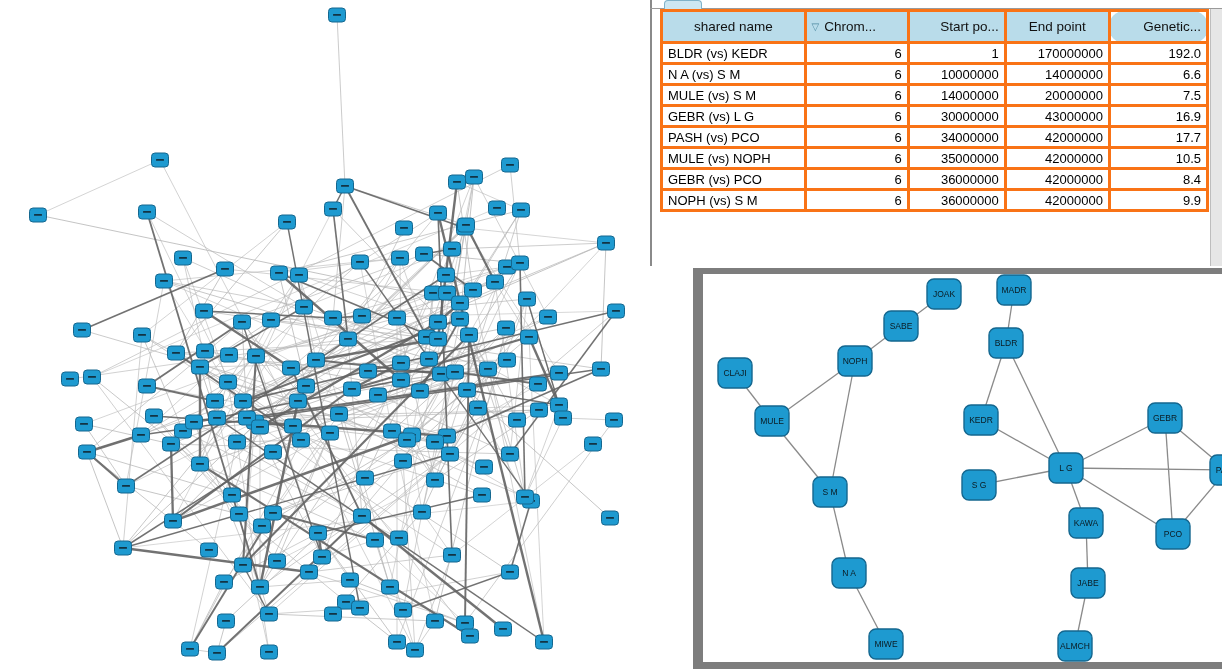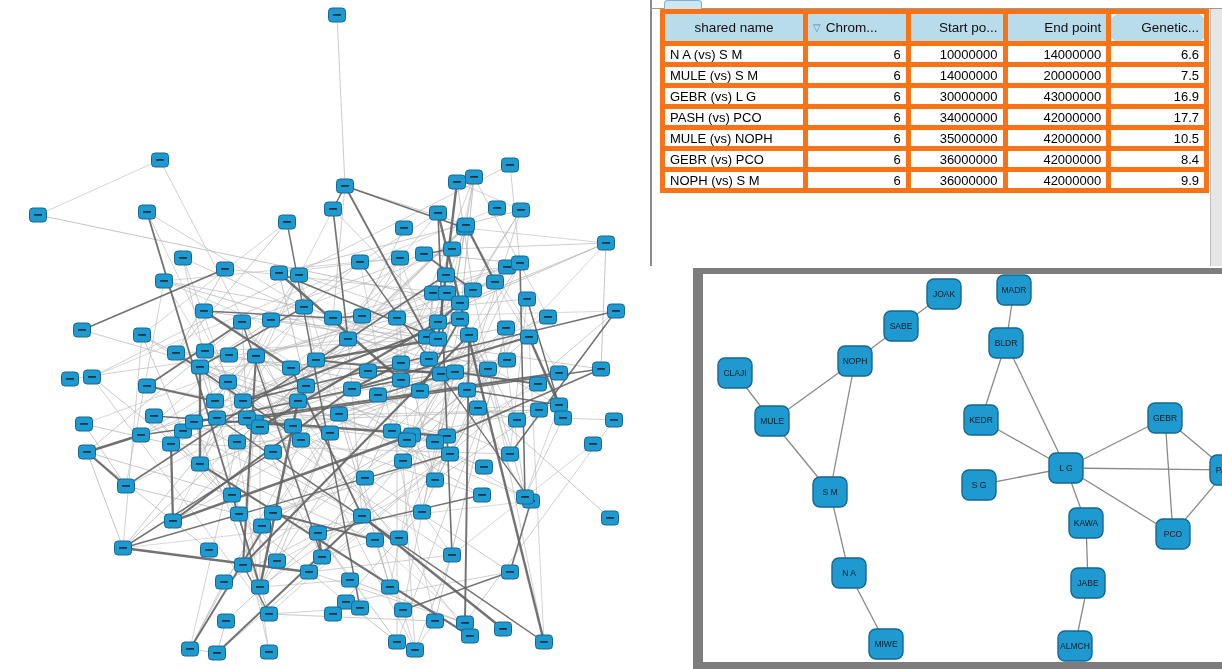--- a/index.html
+++ b/index.html
@@ -16,21 +16,21 @@
 
   
   .top-strip-line{position:absolute;left:650px;top:8px;width:572px;height:1px;background:#9a9a9a;}
   .tab-sliver{position:absolute;left:664px;top:0;width:38px;height:9px;background:#cde7f2;
               border:1px solid #7fb2c9;border-bottom:none;border-radius:4px 4px 0 0;box-sizing:border-box;}
 
   
   .table-wrap{position:absolute;left:660px;top:9px;width:550px;}
   table.attr{border-collapse:collapse;table-layout:fixed;width:549px;background:#fff;
              font-size:13px;color:#000;}
-  table.attr th,table.attr td{border:5px solid #f97316;padding:0 5px;height:21px;
+  table.attr th,table.attr td{border:3px solid #f97316;padding:0 5px;height:21px;
              overflow:hidden;white-space:nowrap;box-sizing:border-box;margin-left:40px;}
   table.attr th{background:#b9dcea;font-weight:400;height:32px;font-size:13.5px;color:#111;}
   table.attr{border:1px solid #6f6f6f;}
   .al{text-align:left;} .ar{text-align:right;} .ac{text-align:center;}
   .funnel{display:inline-block;color:#4f8ba3;font-size:10px;margin-right:5px;transform:translateY(-1px);}
   .scrollstrip{position:absolute;left:1210px;top:9px;width:12px;height:257px;
                background:#e6e6e6;border-left:1px solid #bdbdbd;}
 
   
   .overview{position:absolute;left:693px;top:268px;width:567px;height:401px;box-sizing:border-box;
@@ -1064,25 +1064,32 @@
   <div class="top-strip-line"></div>
   <div class="tab-sliver"></div>
 
   <div class="table-wrap">
     <table class="attr">
       <thead>
           <tr id="attr-head">
             <th class="ac" style="width: 142px;">shared name</th>
             <th class="al" style="width: 102px;"><span class="funnel">▽</span>Chrom...</th>
             <th class="ar" style="width: 96px; text-align: right;">Start po...</th>
-            <th class="ar" style="width: 103px;">End point</th>
+            <th class="ar" style="width: 103px; text-align: center;">End point</th>
             <th class="ar" style="width: 97px; border-radius: 15px;">Genetic...</th>
           </tr>
         </thead>
       <tbody id="attr-body">
+          <tr>
+            <td class="al">BLDR (vs) KEDR</td>
+            <td class="ar">6</td>
+            <td class="ar">1</td>
+            <td class="ar">170000000</td>
+            <td class="ar">192.0</td>
+          </tr>
           <tr>
             <td class="al">N A (vs) S M</td>
             <td class="ar">6</td>
             <td class="ar">10000000</td>
             <td class="ar">14000000</td>
             <td class="ar">6.6</td>
           </tr>
           <tr>
             <td class="al">MULE (vs) S M</td>
             <td class="ar">6</td>

